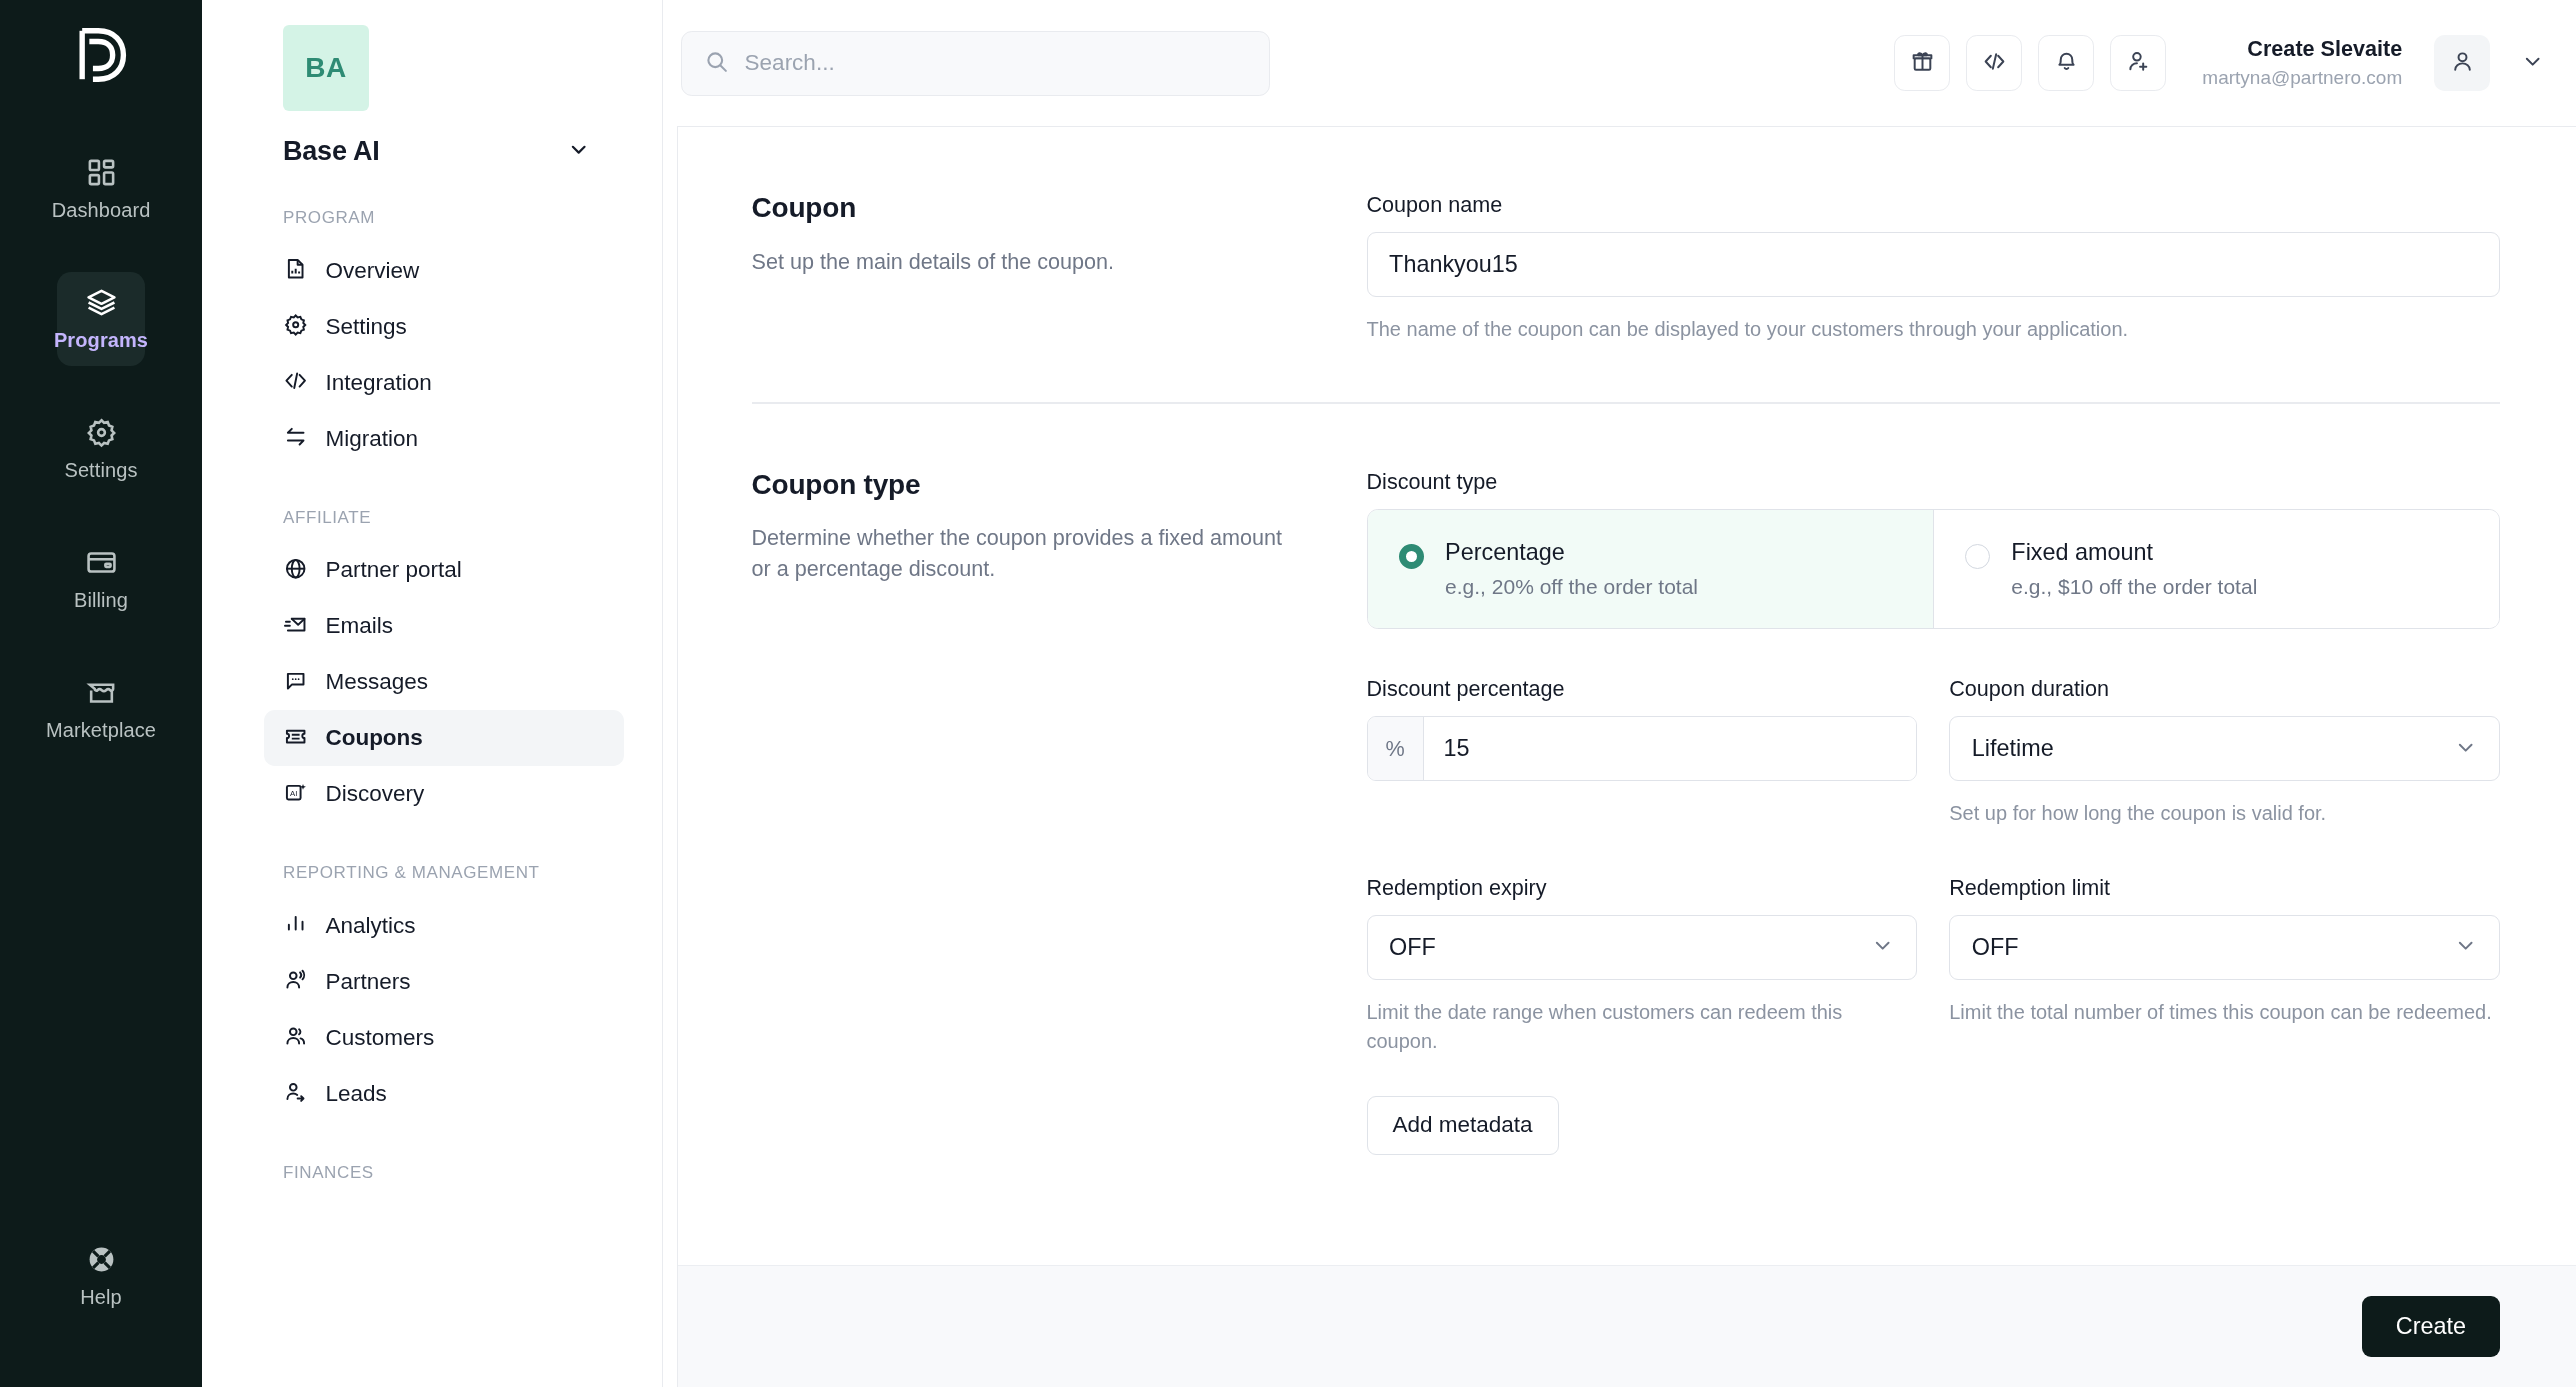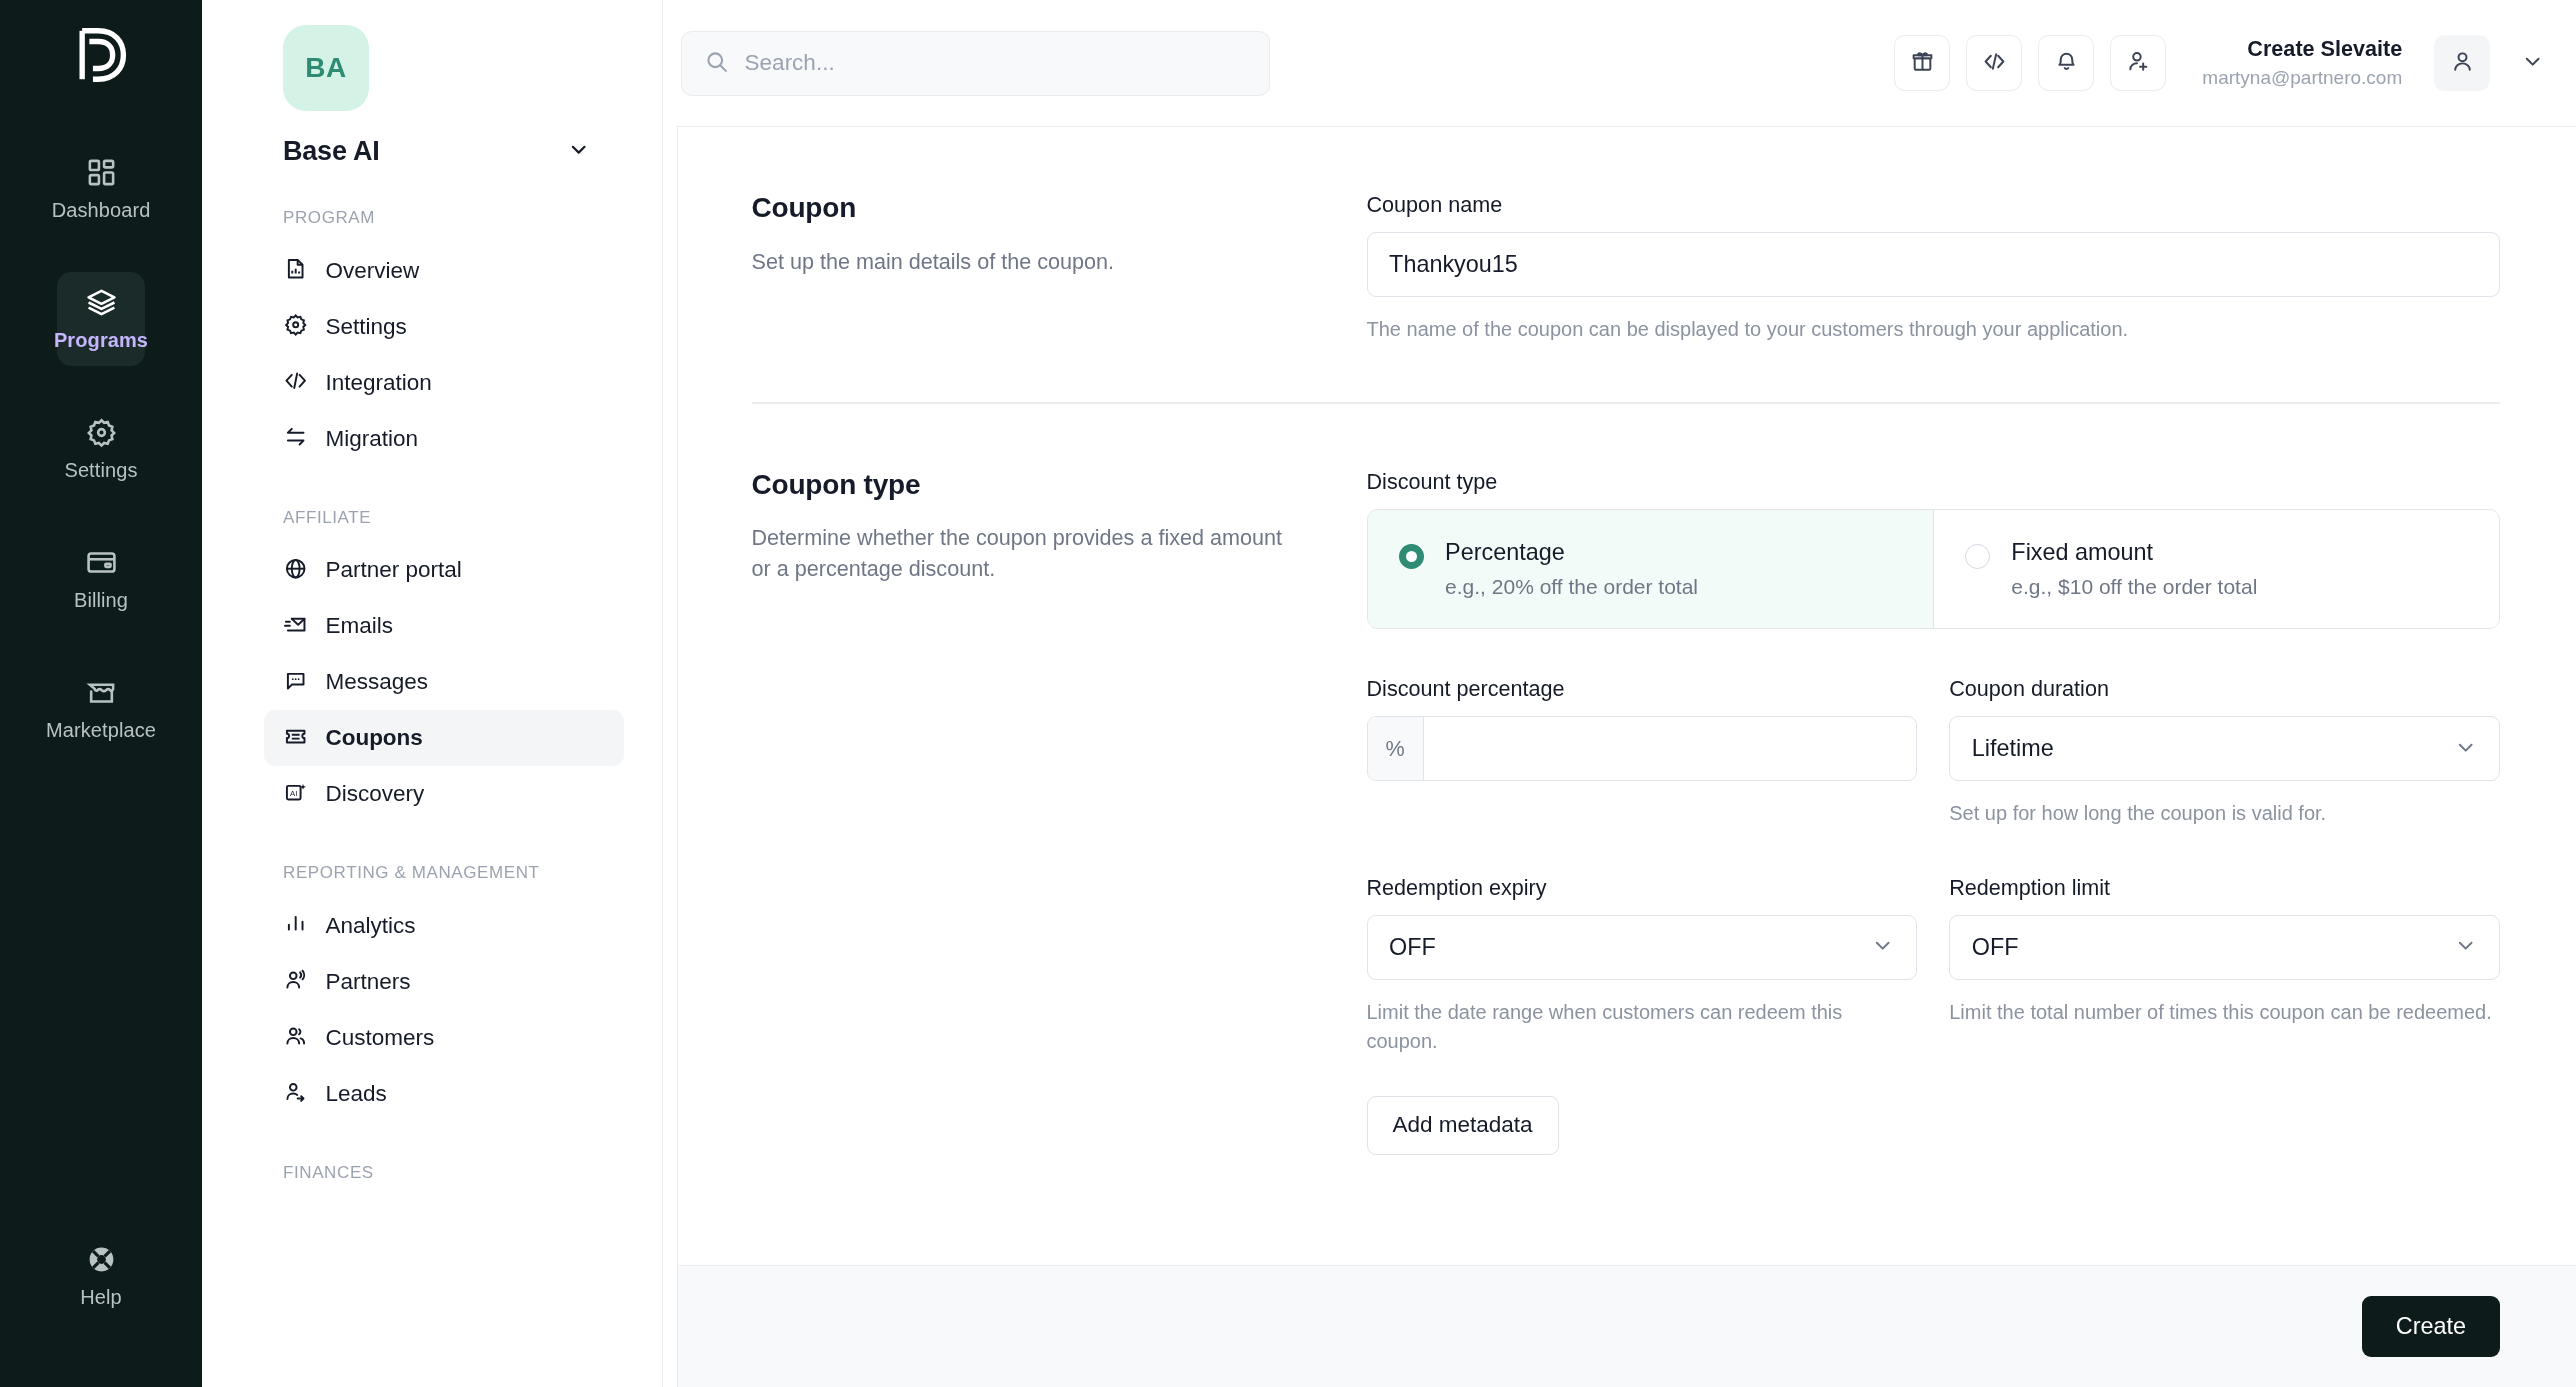--- a/index.html
+++ b/index.html
@@ -32,21 +32,21 @@
   .rail-item.active svg { stroke: #ffffff; }
   .rail-help { position: absolute; bottom: 64px; left: 50%; transform: translateX(-50%); margin: 0; }
 
   
   .sidebar {
     width: 461px; min-width: 461px; height: 1387px;
     background: #ffffff; border-right: 1.8px solid #e9ebef;
     padding: 25px 31px 0 31px; position: relative; overflow: hidden;
   }
   .prog-avatar {
-    width: 86px; height: 86px; border-radius: 23px;
+    width: 86px; height: 86px; border-radius: 6px;
     background: #d4f3e6; color: #2e8b74;
     display: flex; align-items: center; justify-content: center;
     font-size: 28px; font-weight: 600; letter-spacing: 0.5px;
     margin-left: 50px; margin-top: 0;
   }
   .prog-row {
     display: flex; align-items: center; justify-content: space-between;
     margin: 25px 0 0 50px; padding-right: 41px; cursor: pointer;
   }
   .prog-name { font-size: 27px; font-weight: 700; color: #151b28; letter-spacing: -0.2px; }
@@ -507,20 +507,21 @@
                 </span>
               </div>
             </div>
 
             
             <div class="two-col">
               <div class="col">
                 <div class="field-label">Discount percentage</div>
                 <div class="prefix-input">
                   <span class="prefix">%</span>
+                  <input type="text" value="15" style="">
                 </div>
               </div>
 
               <div class="col">
                 <div class="field-label">Coupon duration</div>
                 <div class="select-box">
                   <span class="select-val">Lifetime</span>
                   <span>
                     <svg width="23.4" height="23.4" viewBox="0 0 24 24" fill="none" stroke="#6f7787" stroke-width="2" stroke-linecap="round" stroke-linejoin="round">
                         <path d="M6 9l6 6 6-6"></path>

